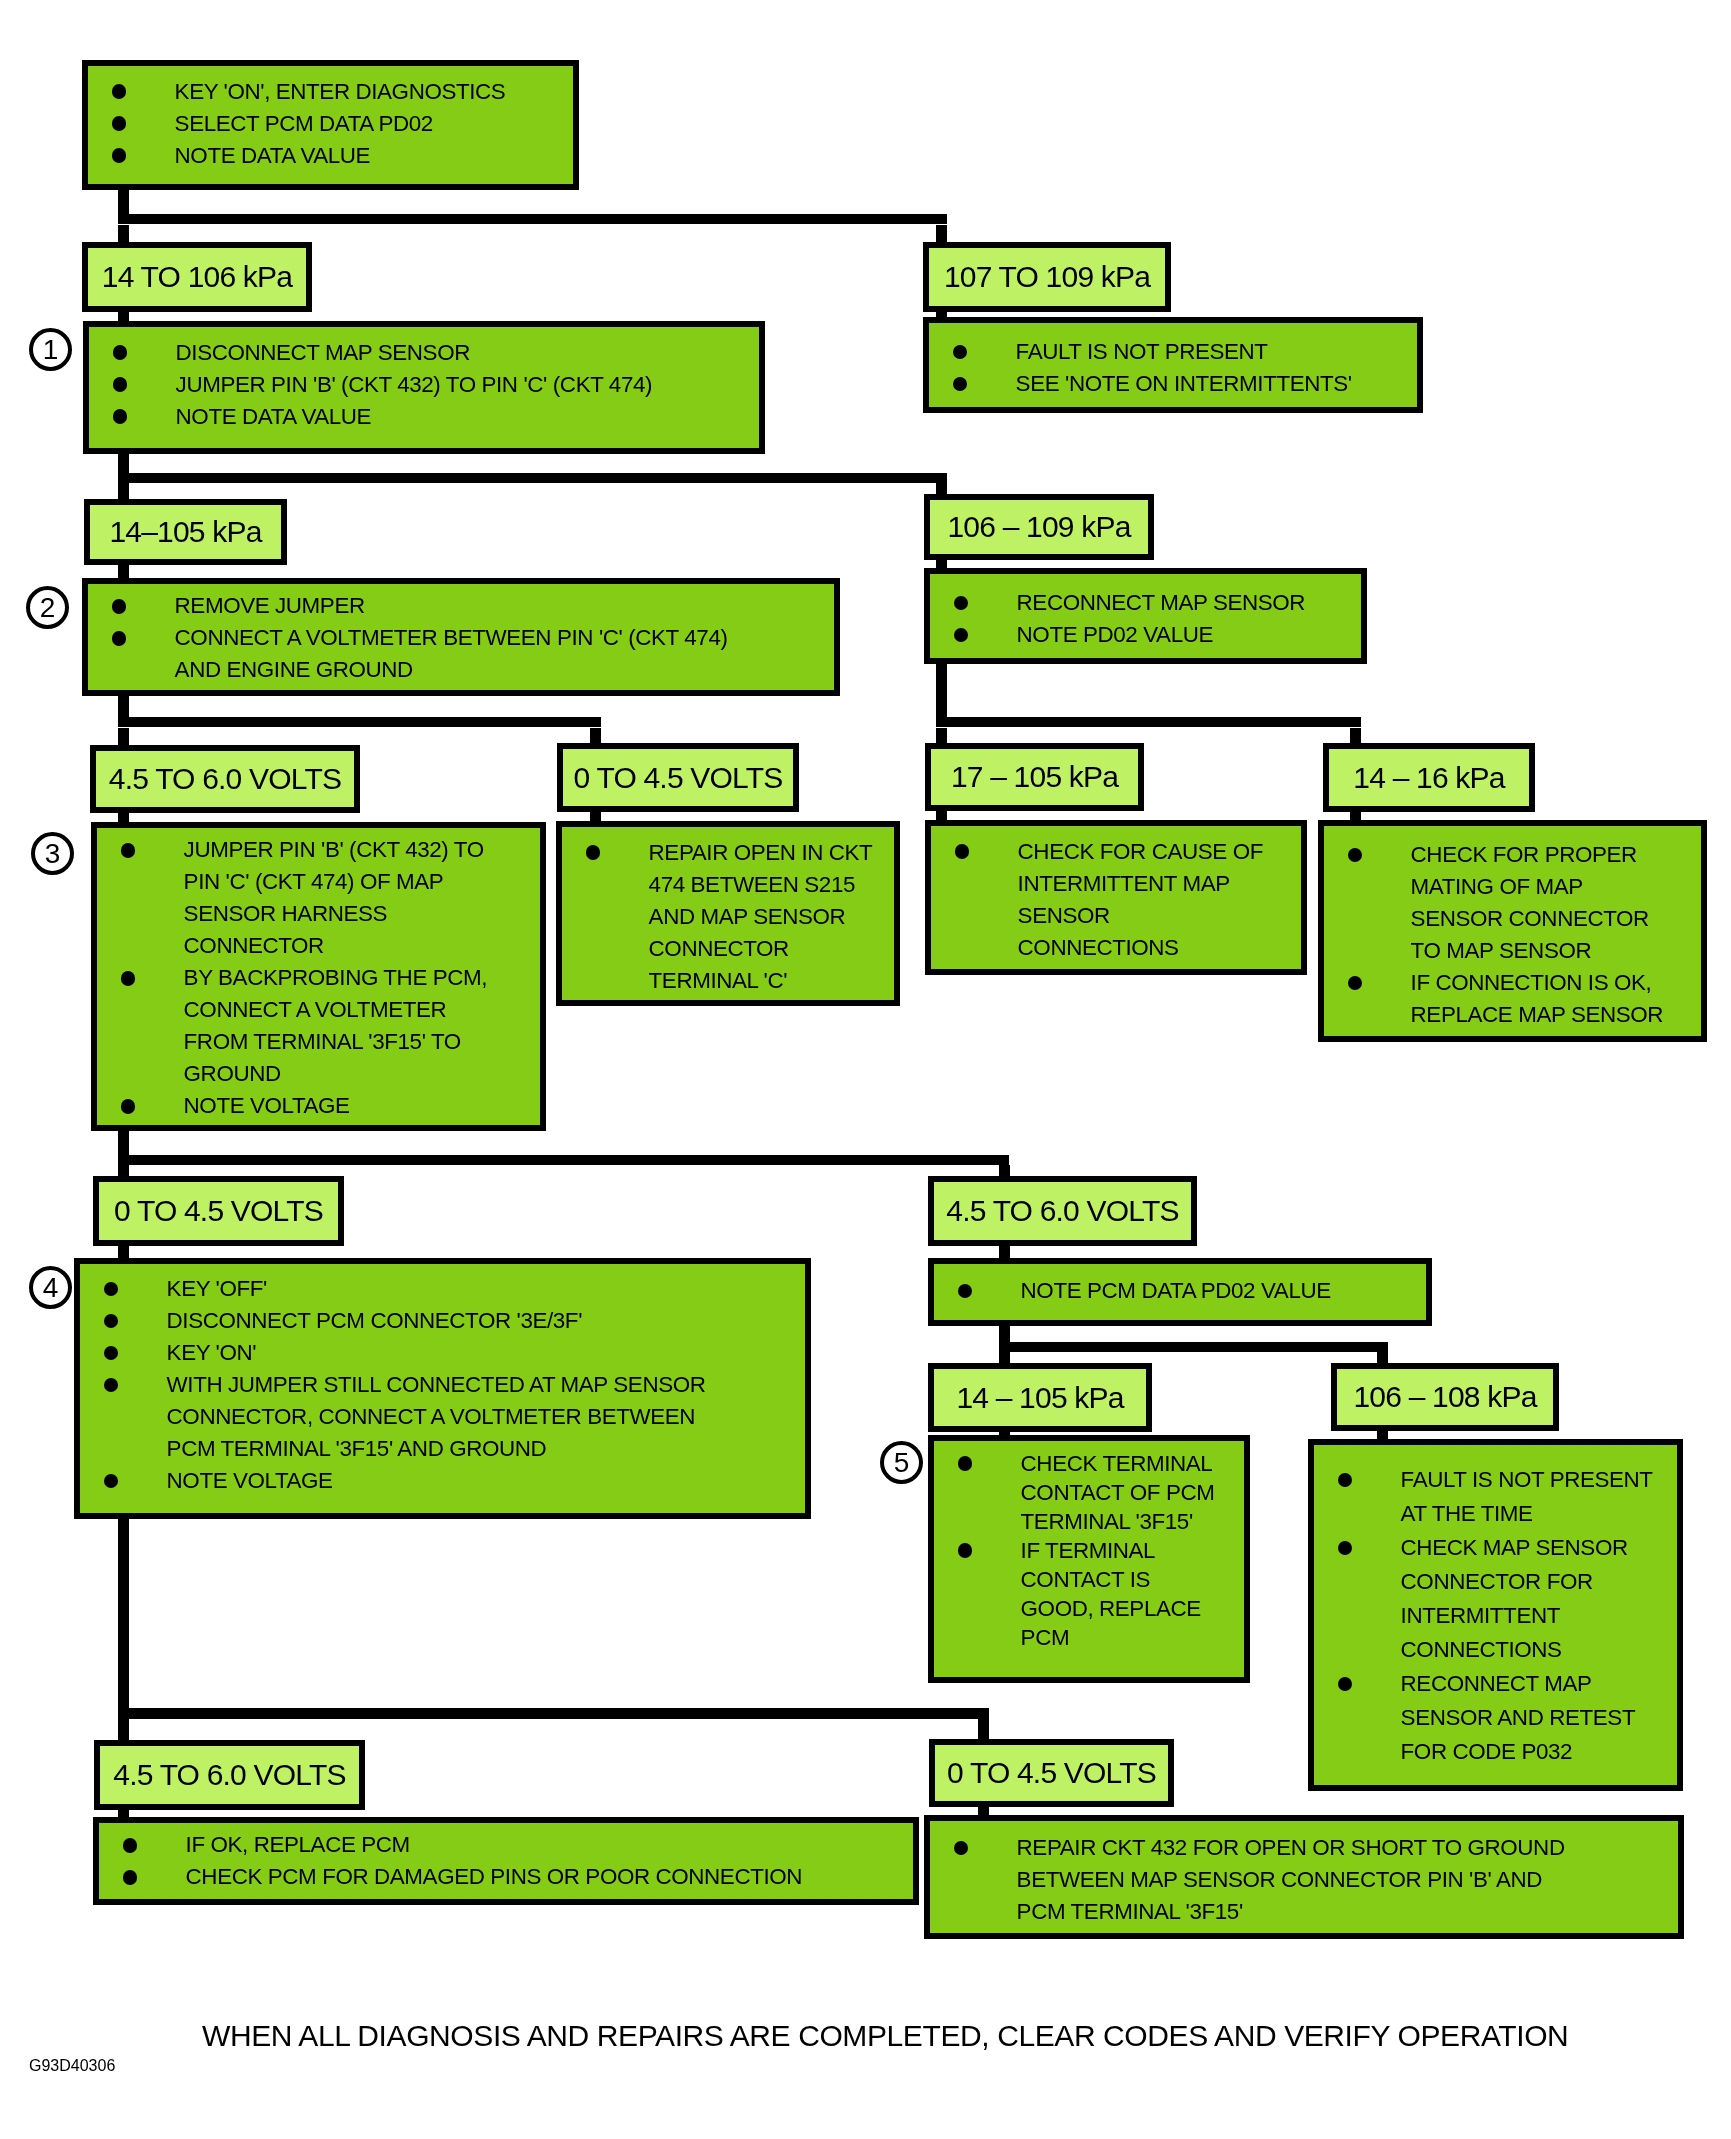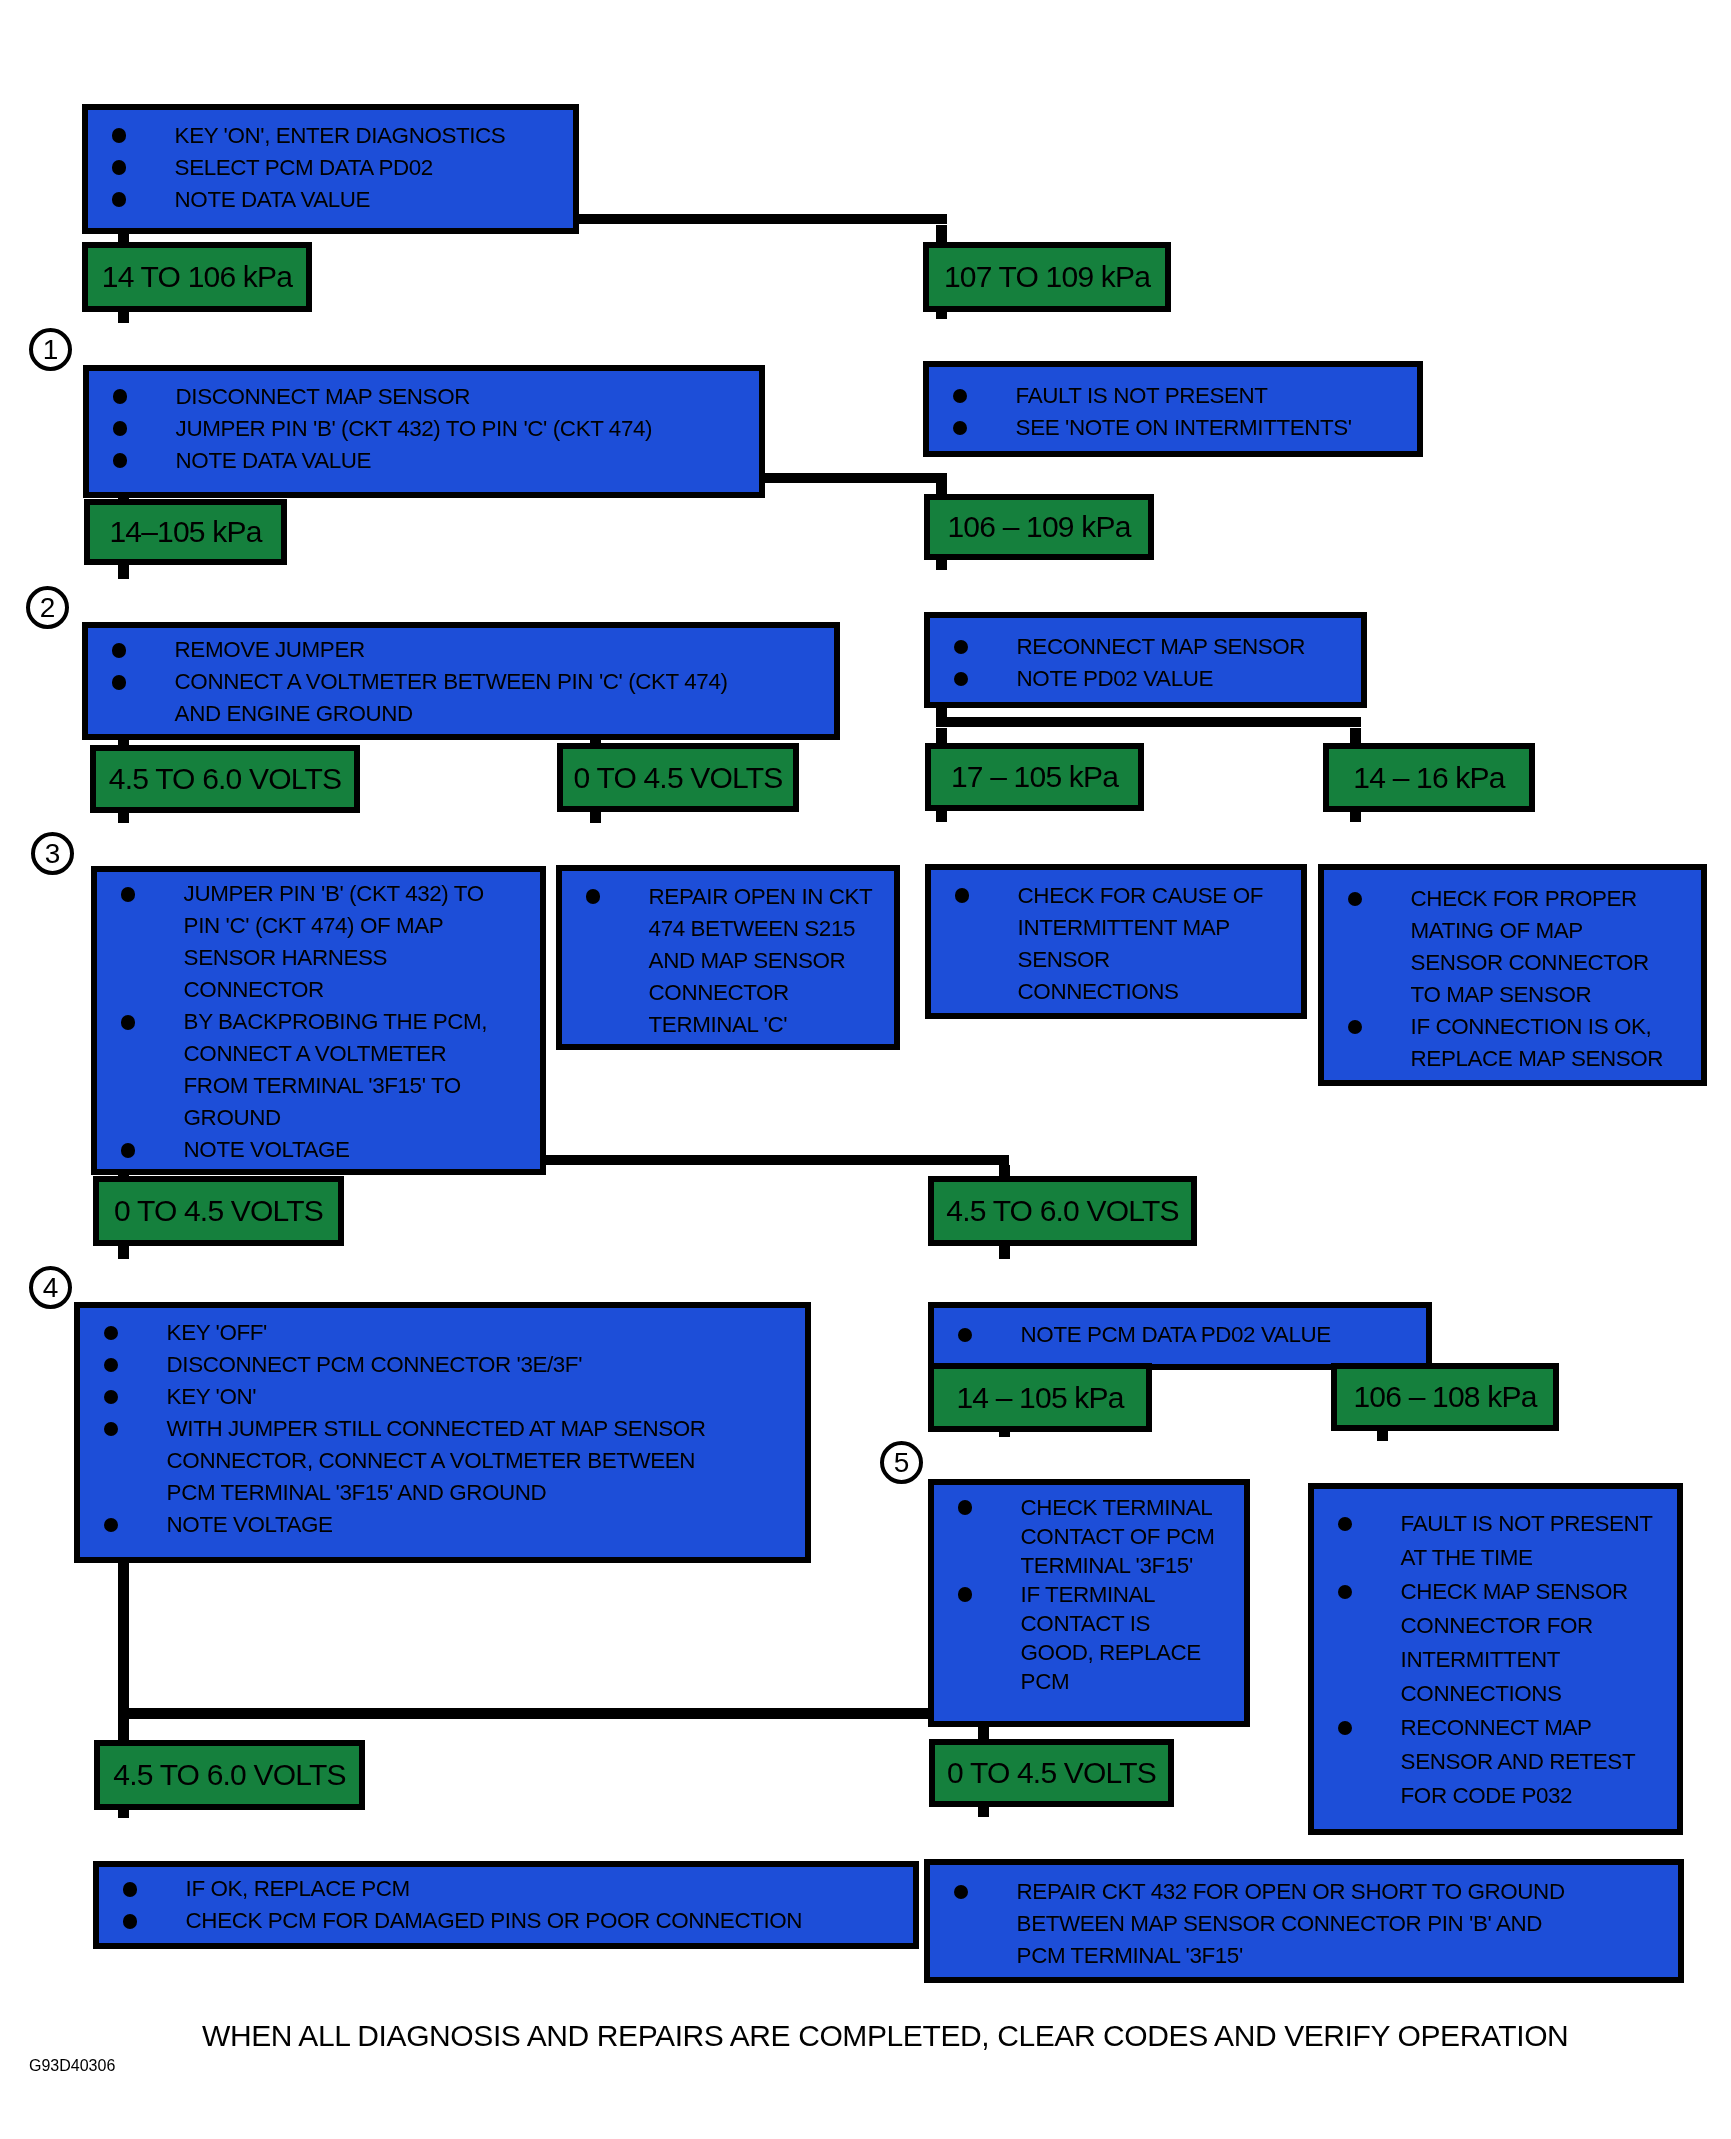--- a/index.html
+++ b/index.html
@@ -6,28 +6,28 @@
   #canvas{
     position:relative;width:1731px;height:2140px;background:#ffffff;
     font-family:"Liberation Sans","DejaVu Sans",sans-serif;color:#000;
     overflow:hidden;
   }
   
   .vline{position:absolute;width:11.2px;background:#000;}
   .hline{position:absolute;height:10.4px;background:#000;}
   
   .labelbox{
-    position:absolute;border:6.4px solid #000;background:#15803d;
+    position:absolute;border:6.4px solid #000;background:#bef264;
     display:flex;align-items:center;justify-content:center;
     font-size:30px;letter-spacing:-0.8px;white-space:nowrap;
   }
   
   .stepbox{
-    position:absolute;border:6.4px solid #000;background:#1d4ed8;
-    box-sizing:border-box;padding:9.6px 8px 6.4px 17.6px;margin-top:44px;
+    position:absolute;border:6.4px solid #000;background:#84cc16;
+    box-sizing:border-box;padding:9.6px 8px 6.4px 17.6px;
   }
   .brow{display:flex;align-items:flex-start;}
   .dot{
     flex:0 0 69px;display:flex;justify-content:flex-start;padding-left:6.4px;
     box-sizing:border-box;
   }
   .dot i{display:block;width:14.4px;height:14.4px;border-radius:50%;background:#000;margin-top:8.8px;}
   .btxt{
     font-size:22.4px;line-height:32px;letter-spacing:-0.4px;
     white-space:pre-line;padding-right:3.2px;

